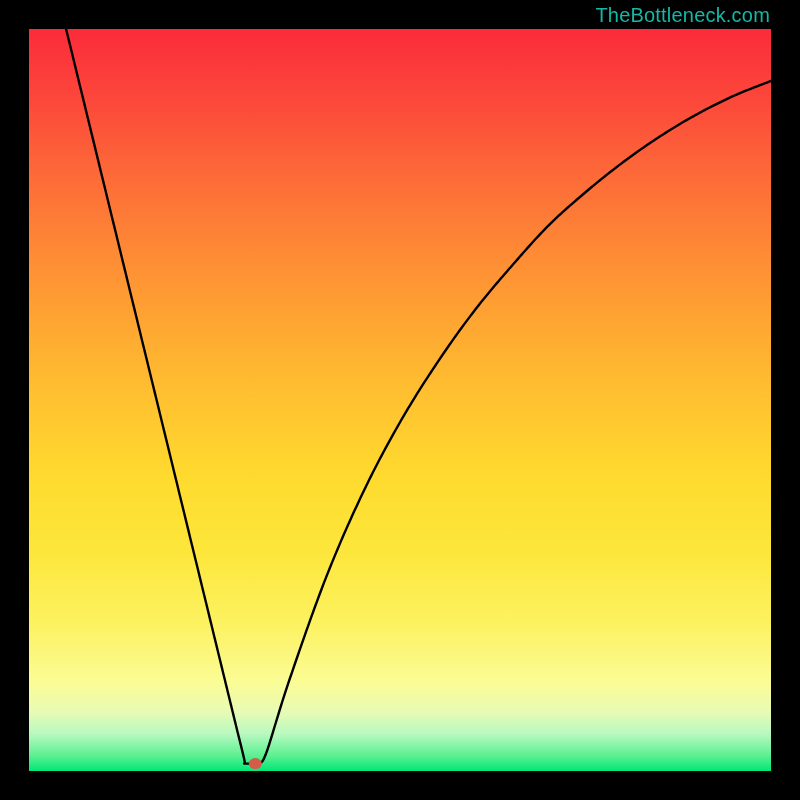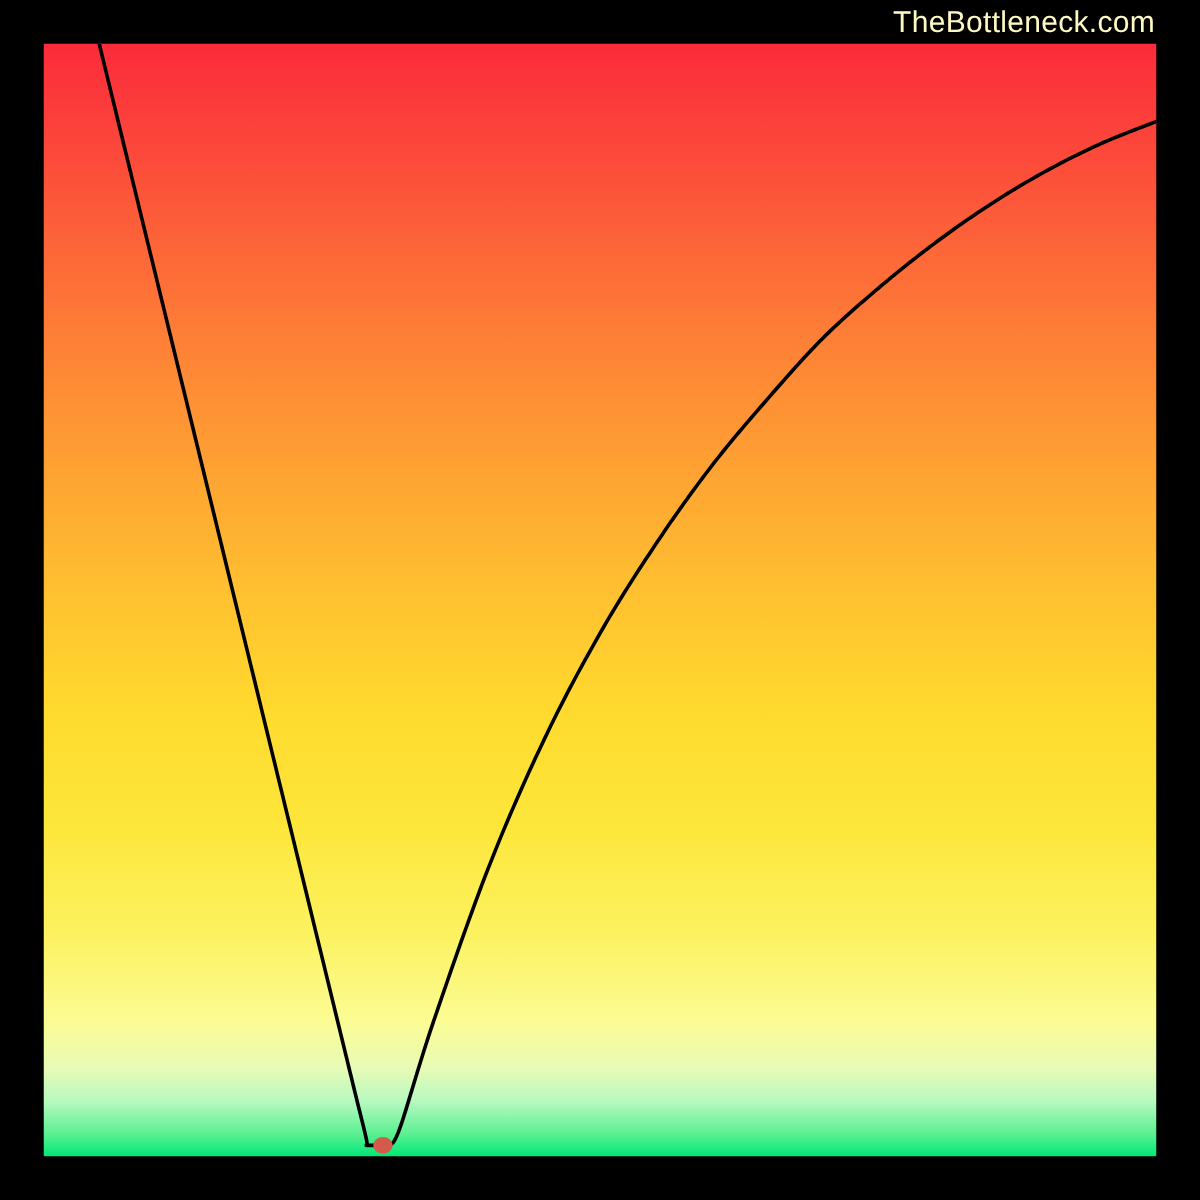--- a/index.html
+++ b/index.html
@@ -50,21 +50,21 @@
   }
   .curve-svg {
     position: absolute;
     top: 0; left: 0;
     width: 100%; height: 100%;
   }
   .watermark {
     position: absolute;
     top: 4px;
     right: 30px;
-    color: #fef9c3;
+    color: #14b8a6;
     font-size: 20px;
     font-weight: 500;
     letter-spacing: 0.2px;
   }
 </style>
 </head>
 <body>
 
 <div class="frame">
   <div class="plot-area">

